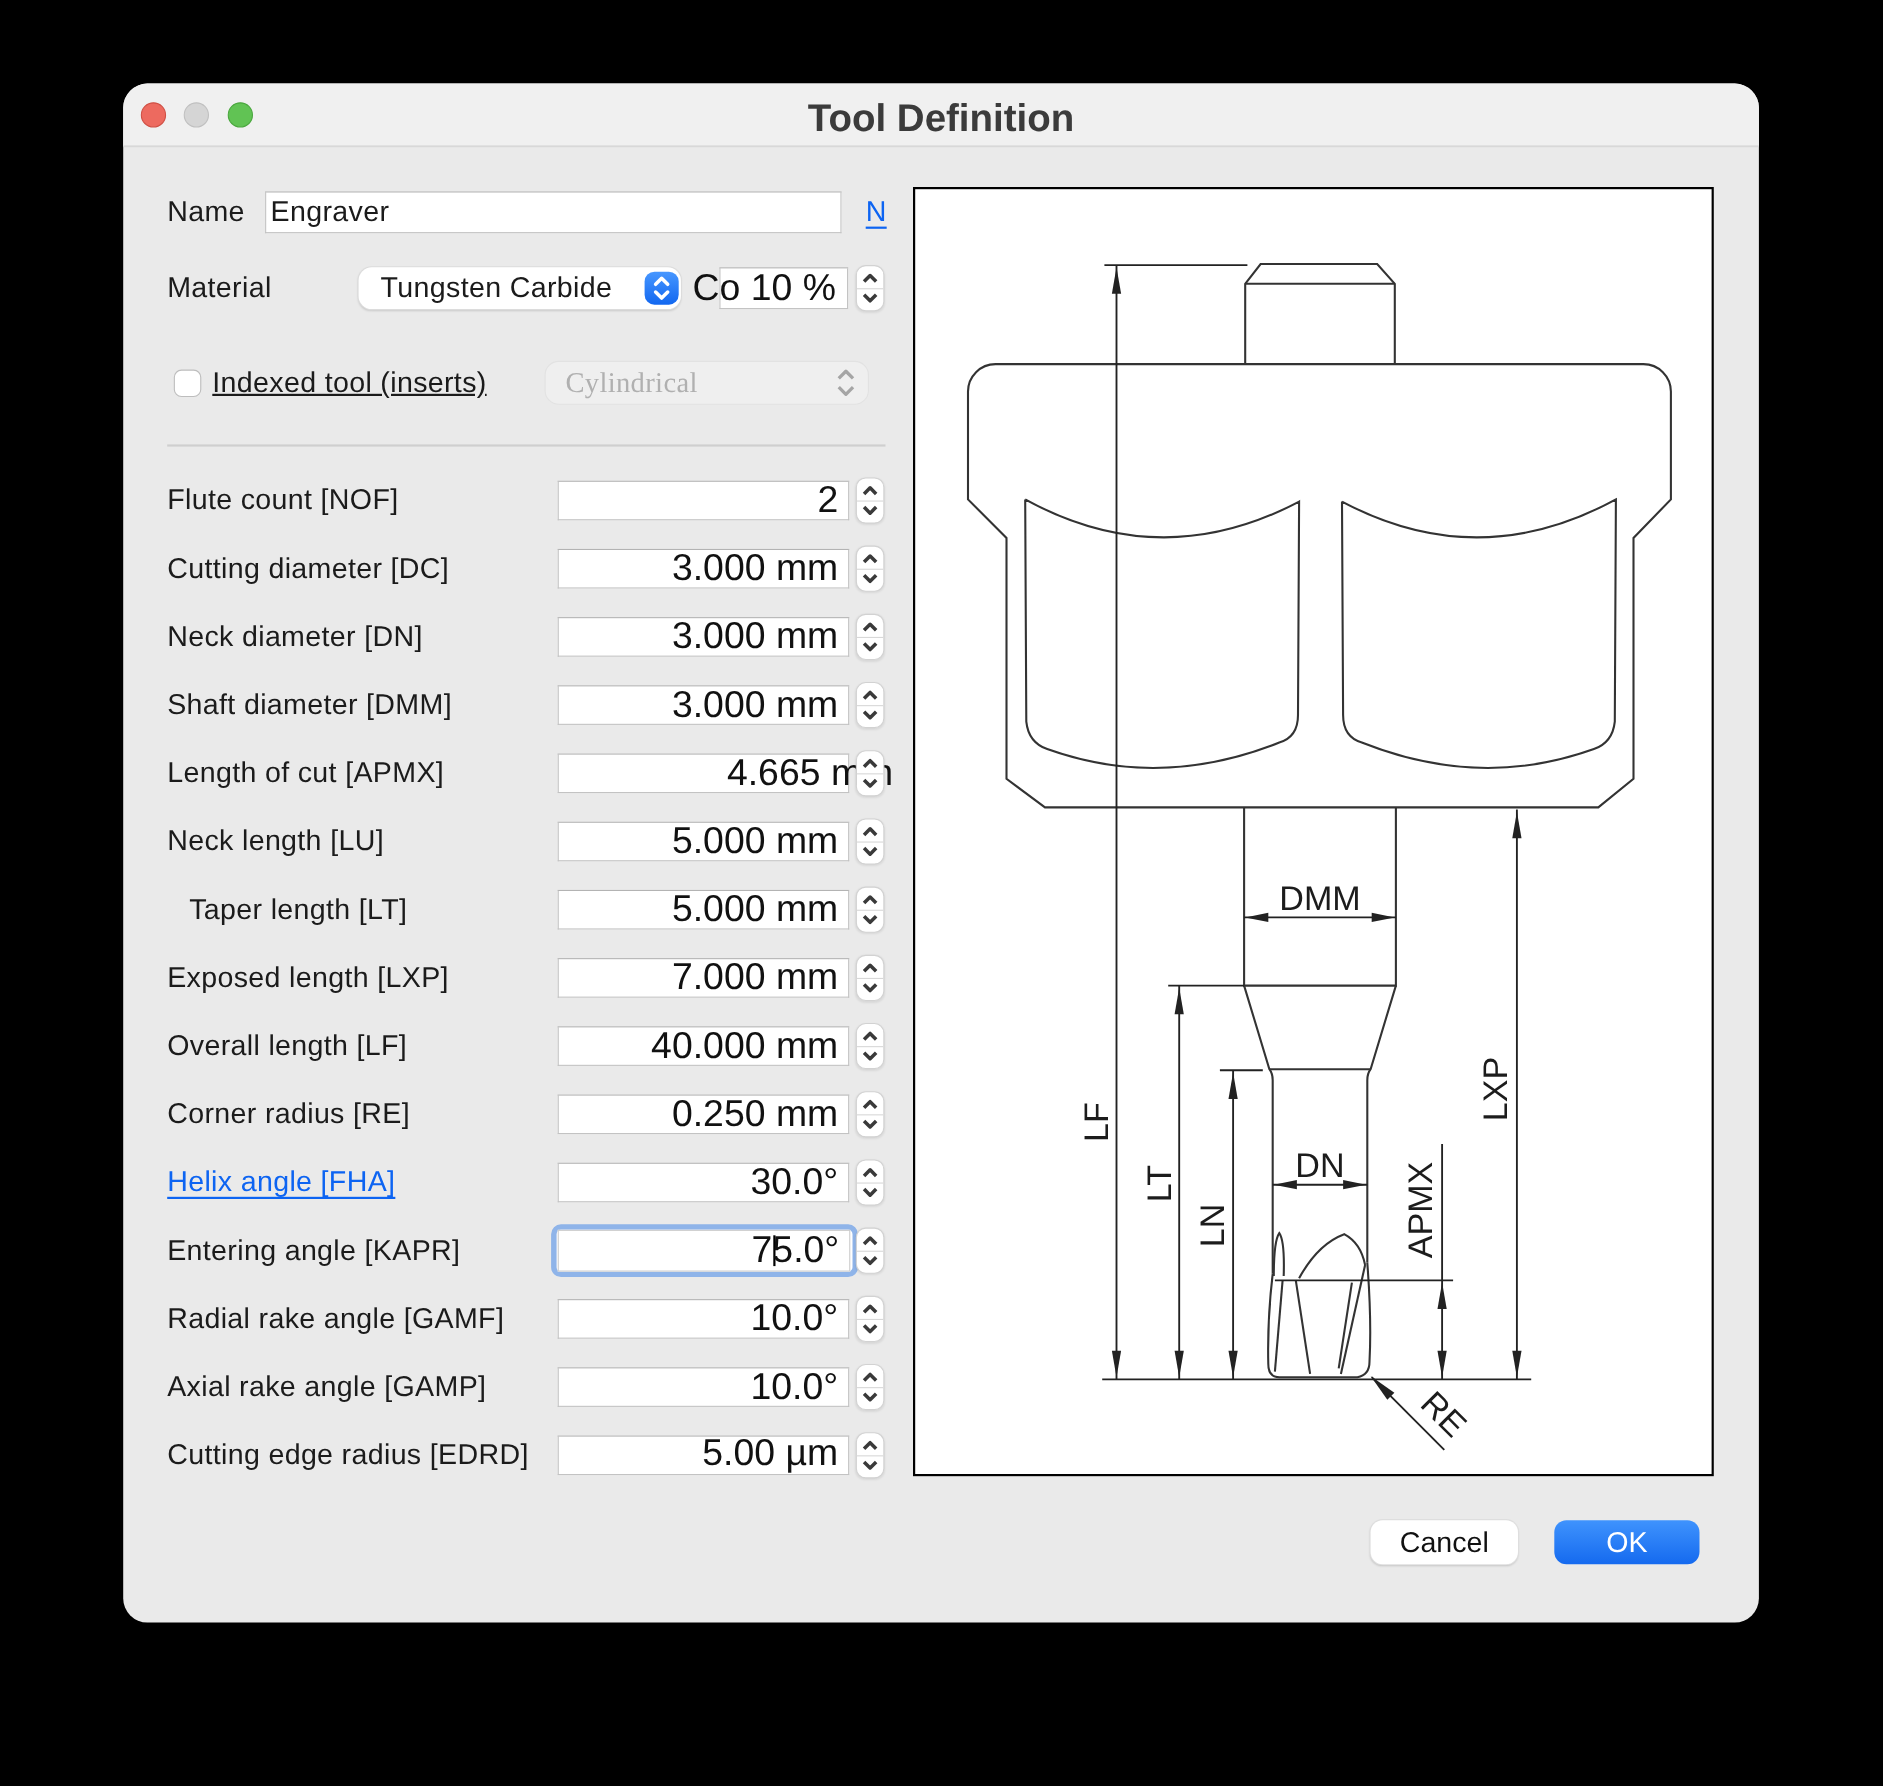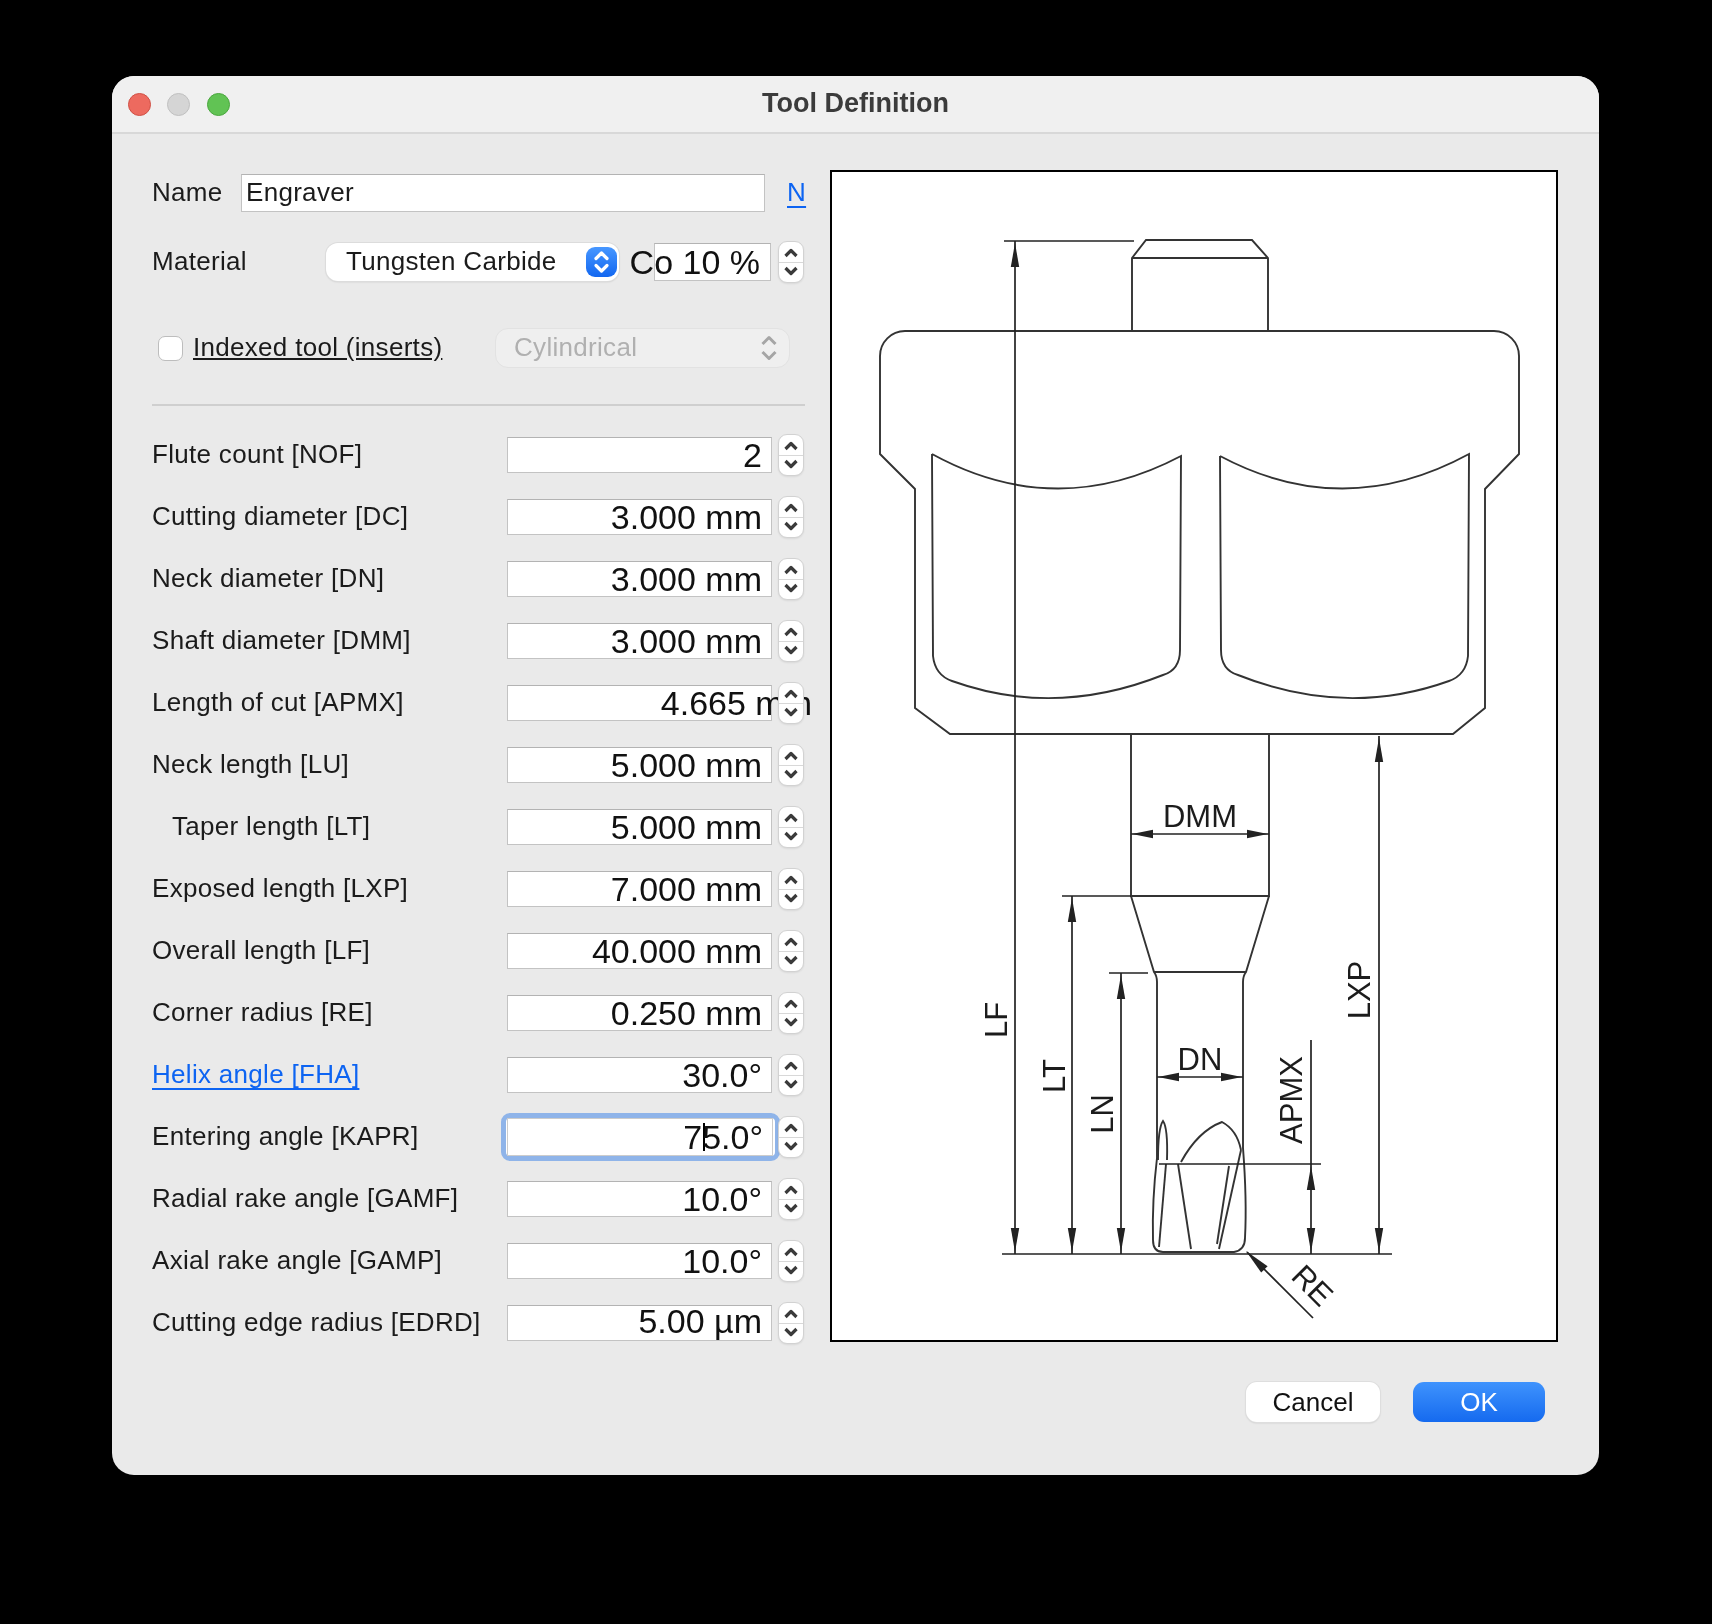--- a/index.html
+++ b/index.html
@@ -2,21 +2,21 @@
 <html><head>
 <meta charset="utf-8">
 <style>
   html,body{margin:0;padding:0;}
   body{width:1712px;height:1624px;background:#000;position:relative;overflow:hidden;
        font-family:"Liberation Sans",sans-serif;}
   .abs{position:absolute;}
   .win{left:112px;top:76px;width:1487px;height:1399px;border-radius:22px;background:#eaeaea;}
   .titlebar{left:112px;top:76px;width:1487px;height:56px;border-radius:22px 22px 0 0;
             background:#f0f0f0;border-bottom:2px solid #d8d8d8;}
-  .title{left:112px;top:90px;width:1487px;text-align:center;font-size:27px;font-weight:bold;color:#3b3b3b;line-height:1;}
+  .title{left:112px;top:90px;width:1487px;text-align:center;font-size:35px;font-weight:bold;color:#3b3b3b;line-height:1;}
   .tl{width:23px;height:23px;border-radius:50%;top:93px;box-sizing:border-box;}
   .lbl{font-size:26px;color:#1b1b1b;white-space:nowrap;line-height:1.15;letter-spacing:0.3px;}
   .field{background:#fff;border:1px solid #c3c3c3;border-top-color:#b3b3b3;box-sizing:border-box;}
   .val{font-size:34px;color:#111;position:absolute;right:10px;top:50%;transform:translateY(-50%);white-space:nowrap;}
   .stepper{width:26px;height:42px;background:#fff;border:1px solid #d2d2d2;border-radius:9px;
            box-sizing:border-box;box-shadow:0 1px 2px rgba(0,0,0,.08);}
   .stepper .mid{position:absolute;left:0;right:0;top:50%;height:1px;background:#d8d8d8;}
   .link{color:#0d64f2;text-decoration:underline;text-underline-offset:5px;}
 </style>
 </head>
@@ -48,21 +48,21 @@
     <div class="mid"></div>
   </div>
 <svg class="abs" style="left:778px;top:241px;" width="26" height="42" viewBox="0 0 26 42">
   <path d="M7.5 15 L13 9.5 L18.5 15" fill="none" stroke="#3a3a3a" stroke-width="3.2" stroke-linejoin="round"></path>
   <path d="M7.5 27 L13 32.5 L18.5 27" fill="none" stroke="#3a3a3a" stroke-width="3.2" stroke-linejoin="round"></path>
 </svg>
 
 <div class="abs" style="left:158px;top:336px;width:25px;height:25px;background:#fff;border:1px solid #bdbdbd;border-radius:7px;box-sizing:border-box;"></div>
 <div class="abs lbl" style="left:193px;top:333px;text-decoration:underline;">Indexed tool (inserts)</div>
 <div class="abs" style="left:495px;top:328px;width:295px;height:40px;background:#efefef;border:1px solid #e2e2e2;border-radius:13px;box-sizing:border-box;"></div>
-<div class="abs lbl" style="left:514px;top:333px;color:#b0b0b0;">Cylindrical</div>
+<div class="abs lbl" style="left:514px;top:333px;color:#b0b0b0;font-family:Liberation Serif, serif;">Cylindrical</div>
 <svg class="abs" style="left:756px;top:333px;" width="26" height="30" viewBox="0 0 26 30">
   <path d="M6.5 11 L13 4.5 L19.5 11" fill="none" stroke="#a5a5a5" stroke-width="3" stroke-linejoin="round"></path>
   <path d="M6.5 19 L13 25.5 L19.5 19" fill="none" stroke="#a5a5a5" stroke-width="3" stroke-linejoin="round"></path>
 </svg>
 
 <div class="abs" style="left:152px;top:404px;width:653px;height:2px;background:#cfcfcf;"></div>
 
 <div class="abs field" style="left:507px;top:437px;width:265px;height:36px;"></div>
 <div class="abs lbl" style="left:152px;top:440px;">Flute count [NOF]</div>
 <div class="abs" style="left:507px;top:437px;width:265px;height:36px;">

